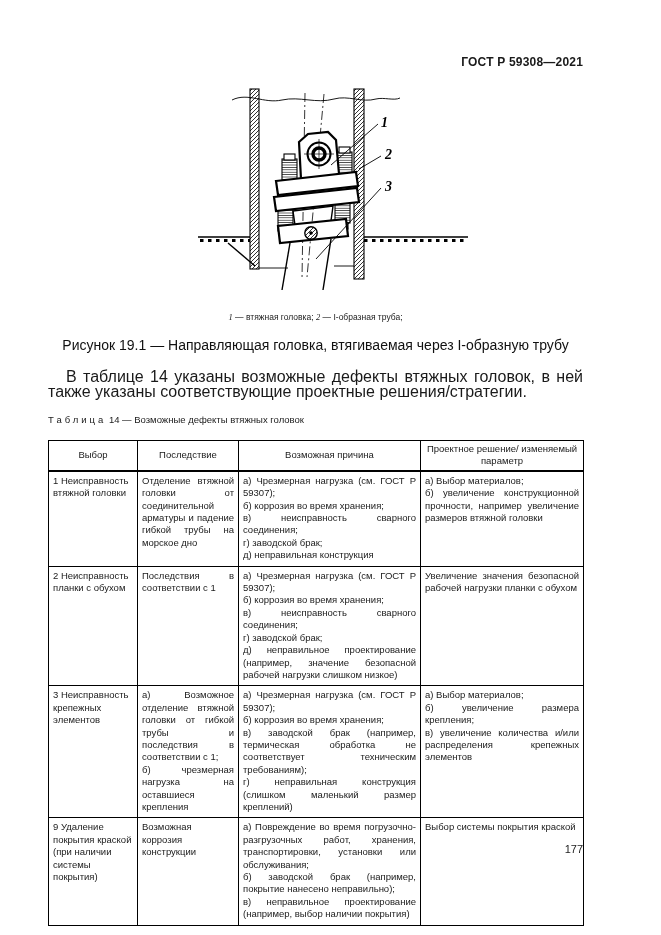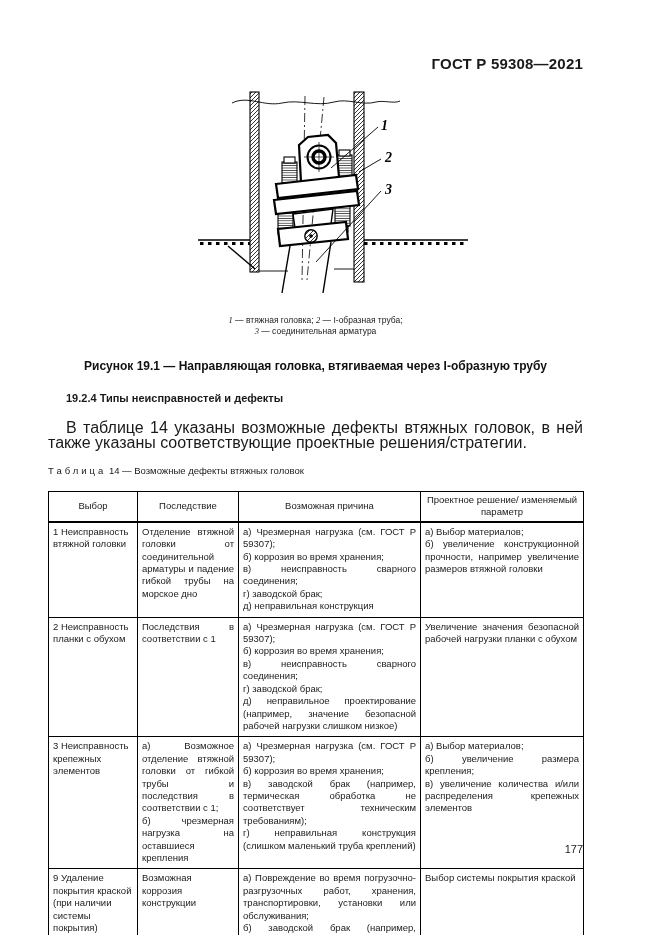--- a/index.html
+++ b/index.html
@@ -8,35 +8,35 @@
   .page {
     position: relative;
     width: 661px; height: 935px;
     background: #ffffff;
     outline: 1px solid #c9c9c9;
     padding: 55px 78px 0 48px;
     overflow: hidden;
   }
   .doc-header {
     text-align: right;
-    font-size: 15px; font-weight: bold;
+    font-size: 12px; font-weight: bold;
     letter-spacing: 0.2px;
   }
   .figure-wrap { margin-top: 18px; text-align: center; }
   .figure-svg { display: inline-block; margin-left: 34px; }
   .figure-legend {
     margin-top: 16px;
     font-size: 8.5px; line-height: 11px;
     text-align: center; color: #222;
   }
   .figure-legend i { font-family: "Liberation Serif", serif; font-style: italic; }
   .figure-caption {
-    margin-top: 22px;
+    margin-top: 14px;
     text-align: center;
-    font-size: 12px; color: #111; font-weight: bold;
+    font-size: 14px; color: #111;
   }
   .section-heading {
     margin-top: 19px;
     padding-left: 18px;
     font-size: 11px; font-weight: bold;
   }
   .body-par {
     margin-top: 16px;
     font-size: 16px; line-height: 15px;
     text-align: justify;
@@ -160,27 +160,25 @@
         <line class="thin" x1="183" y1="69" x2="161" y2="82"></line>
         <line class="thin" x1="183" y1="101" x2="118" y2="172"></line>
       </g>
       <text class="callout" x="183" y="40">1</text>
       <text class="callout" x="187" y="72">2</text>
       <text class="callout" x="187" y="104">3</text>
     </svg>
 
     <div class="figure-legend">
       <div><i>1</i> — втяжная головка; <i>2</i> — I-образная труба;</div>
-      <div><i>3</i> — соединительная арматура</div>
     </div>
 
     <div class="figure-caption">Рисунок 19.1 — Направляющая головка, втягиваемая через I-образную трубу</div>
   </div>
 
-  <div class="section-heading">19.2.4 Типы неисправностей и дефекты</div>
 
   <div class="body-par">В таблице 14 указаны возможные дефекты втяжных головок, в ней также указаны соответствующие проектные решения/стратегии.</div>
 
   <div class="table-title">
     <span class="spaced">Таблица</span>
     <span> <span>14 — Возможные дефекты втяжных головок</span></span>
   </div>
 
   <table class="gost">
     <colgroup>
@@ -240,21 +238,21 @@
             <div class="cell-par">3 Неисправность крепежных элементов</div>
           </td>
           <td>
             <div class="cell-par">а) Возможное отделение втяжной головки от гибкой трубы и последствия в соответствии с 1;</div>
             <div class="cell-par">б) чрезмерная нагрузка на оставшиеся крепления</div>
           </td>
           <td>
             <div class="cell-par">а) Чрезмерная нагрузка (см. ГОСТ Р 59307);</div>
             <div class="cell-par">б) коррозия во время хранения;</div>
             <div class="cell-par">в) заводской брак (например, термическая обработка не соответствует техническим требованиям);</div>
-            <div class="cell-par">г) неправильная конструкция (слишком маленький труба креплений)</div>
+            <div class="cell-par">г) неправильная конструкция (слишком маленький размер креплений)</div>
           </td>
           <td>
             <div class="cell-par">а) Выбор материалов;</div>
             <div class="cell-par">б) увеличение размера крепления;</div>
             <div class="cell-par">в) увеличение количества и/или распределения крепежных элементов</div>
           </td>
         </tr>
         <tr>
           <td class="col-defect">
             <div class="cell-par">9 Удаление покрытия краской (при наличии системы покрытия)</div>

